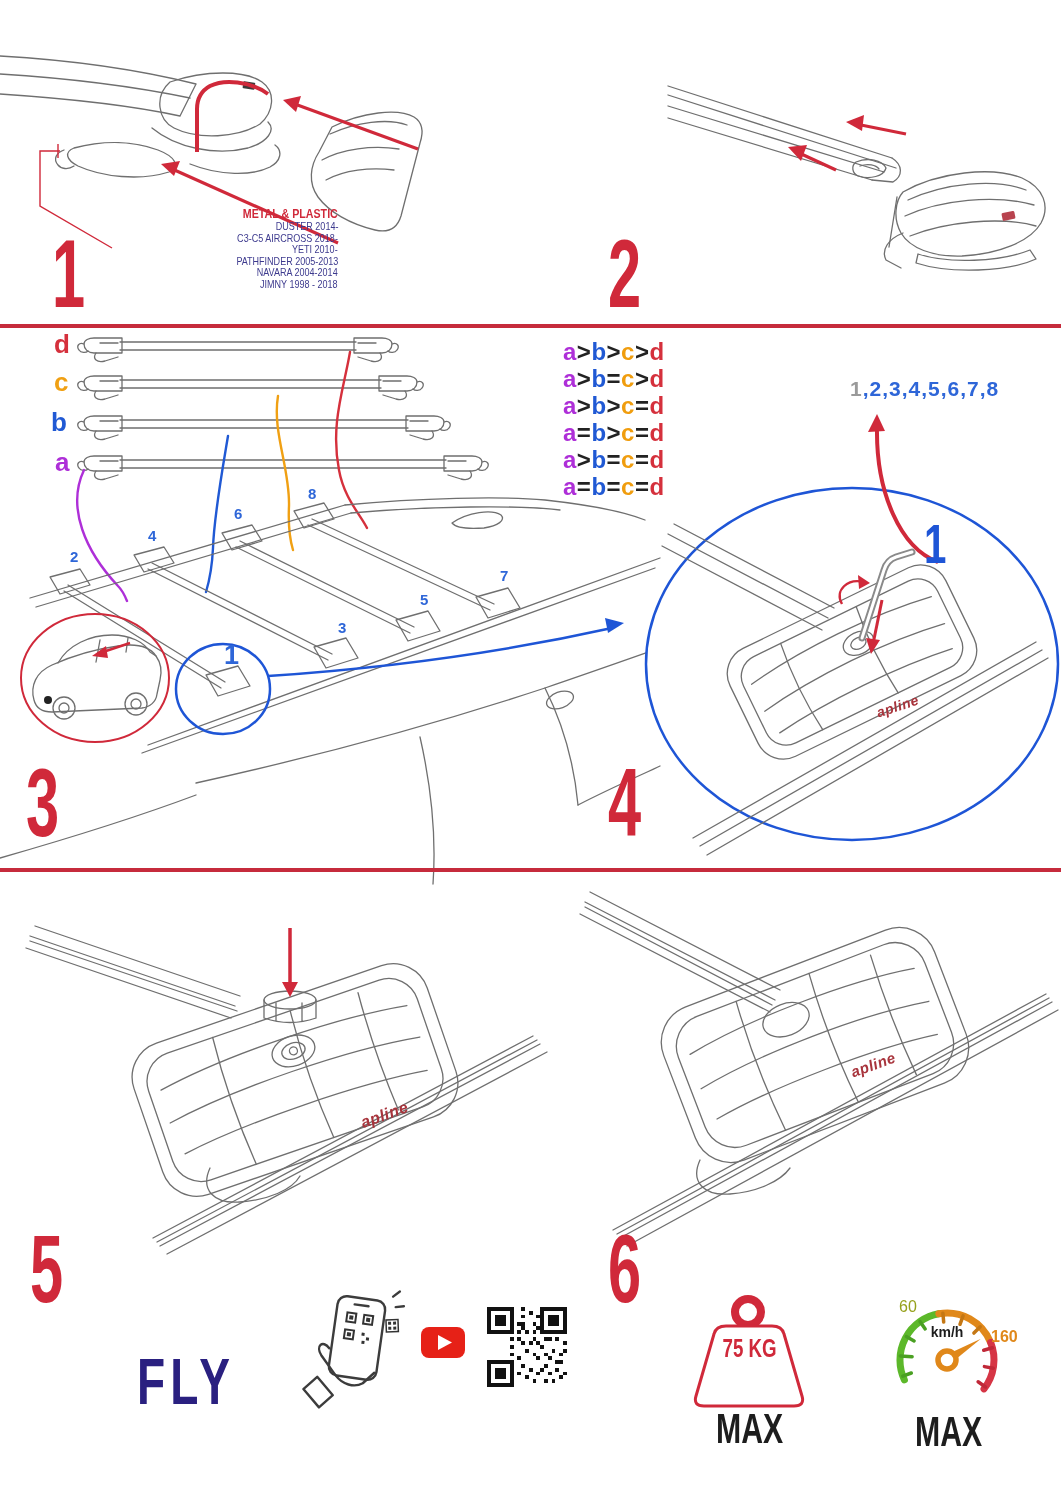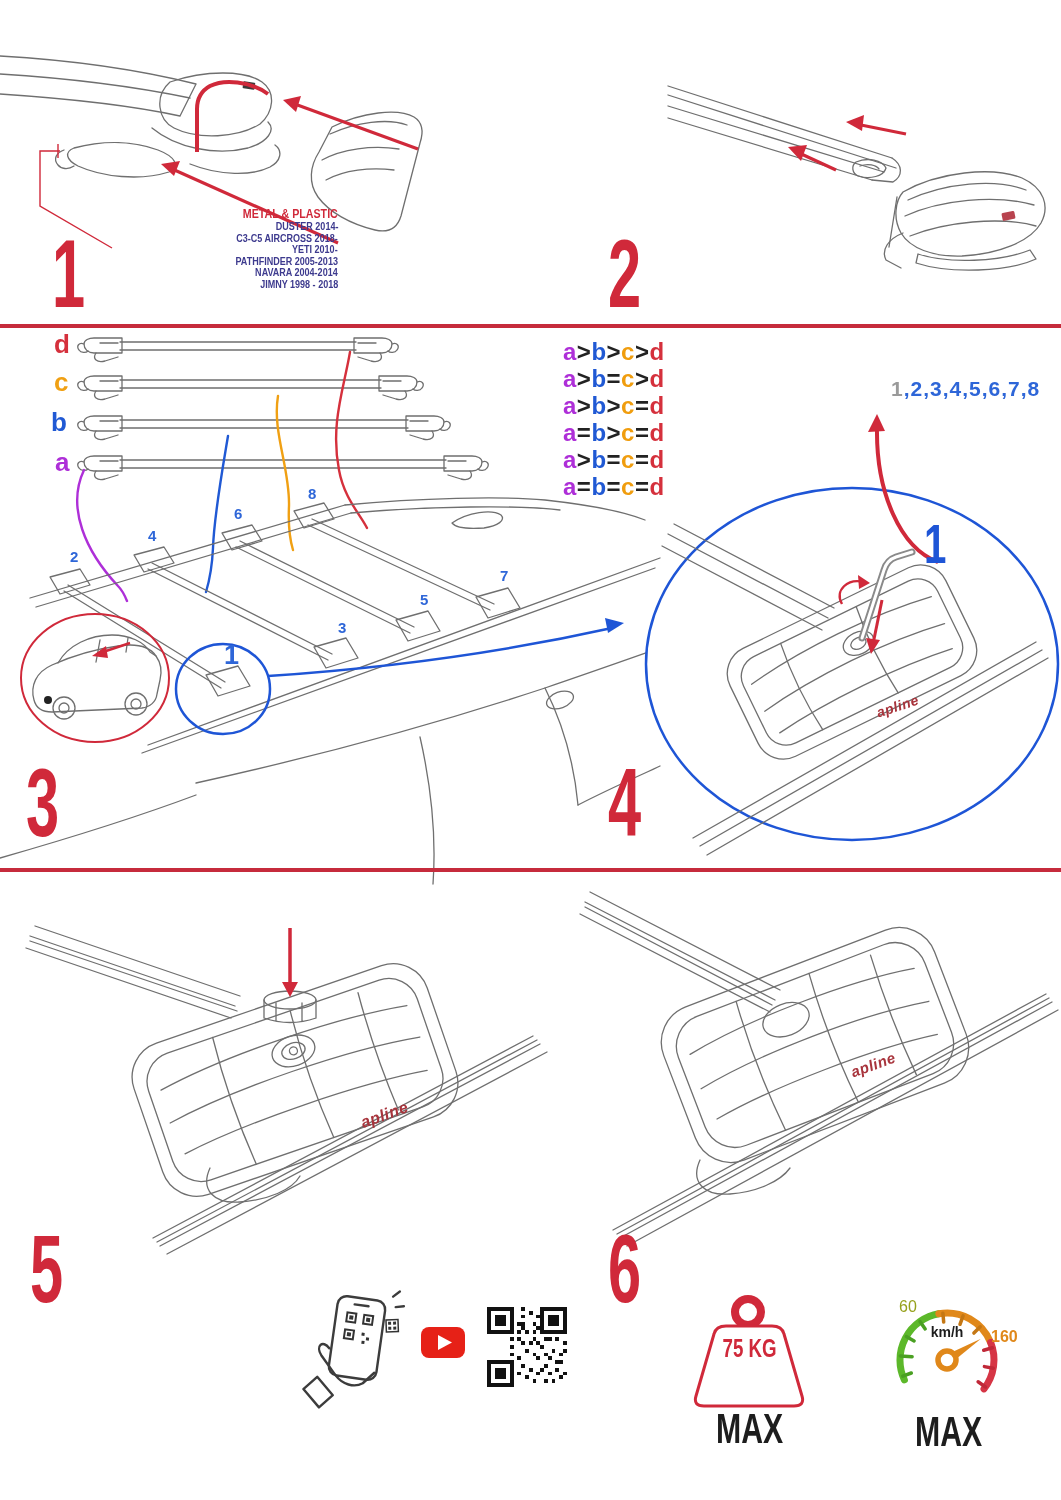--- a/index.html
+++ b/index.html
@@ -11,21 +11,21 @@
   .lnd{fill:none;stroke:#3c3c3c;stroke-width:2.4;stroke-linecap:round;stroke-linejoin:round}
   .red{fill:none;stroke:#d0293a}
   .divider{position:absolute;left:0;width:1061px;height:4px;background:#c62b3c}
   .step{color:#d0293a;font-weight:700;font-size:96px;line-height:.85;letter-spacing:0}
   .cnd{display:inline-block;transform:scaleX(.62);transform-origin:0 0}
   .cnd7{display:inline-block;transform:scaleX(.72);transform-origin:0 0}
   .cnd8{display:inline-block;transform:scaleX(.8);transform-origin:0 0}
   .cndc{display:inline-block;transform:scaleX(.72);transform-origin:50% 0}
   .cndm{display:inline-block;transform:scaleX(.82);transform-origin:100% 0}
   .material{color:#d0293a;font-weight:700;font-size:13px;line-height:15px}
-  .model{color:#3d3a8e;font-weight:700;font-size:11px;line-height:11.5px}
+  .model{color:#3d3a8e;font-weight:400;font-size:11px;line-height:11.5px}
   .blab{font-weight:700;font-size:26px;line-height:1}
   .c-d{color:#d5303c}.c-c{color:#f0a013}.c-b{color:#2059d4}.c-a{color:#ae2fd8}
   .cmp-row{font-size:24px;font-weight:700;letter-spacing:.5px;line-height:27px;white-space:nowrap}
   .ca{color:#ae2fd8}.cb{color:#2059d4}.cc{color:#f09d0e}.cd{color:#d5303c}.cop{color:#222}
   .pos{position:absolute;color:#2e66d8;font-weight:700;font-size:15px;line-height:1}
   .pos-big{font-size:27px}
   .seq{font-size:21px;font-weight:700;letter-spacing:1px;white-space:nowrap}
   .seq-first{color:#9a9a9a}.seq-rest{color:#2e66d8}
   .big-one{color:#1e55d6;font-weight:700;font-size:56px;line-height:1}
   .apline-logo{color:#a8343c;font-weight:700;font-style:italic;font-size:14px;letter-spacing:.5px}
@@ -366,38 +366,39 @@
 
   <div class="abs" style="left:563px;top:338px">
     <div class="cmp-row"><span class="ca">a</span><span class="cop">&gt;</span><span class="cb">b</span><span class="cop">&gt;</span><span class="cc">c</span><span class="cop">&gt;</span><span class="cd">d</span></div>
     <div class="cmp-row"><span class="ca">a</span><span class="cop">&gt;</span><span class="cb">b</span><span class="cop">=</span><span class="cc">c</span><span class="cop">&gt;</span><span class="cd">d</span></div>
     <div class="cmp-row"><span class="ca">a</span><span class="cop">&gt;</span><span class="cb">b</span><span class="cop">&gt;</span><span class="cc">c</span><span class="cop">=</span><span class="cd">d</span></div>
     <div class="cmp-row"><span class="ca">a</span><span class="cop">=</span><span class="cb">b</span><span class="cop">&gt;</span><span class="cc">c</span><span class="cop">=</span><span class="cd">d</span></div>
     <div class="cmp-row"><span class="ca">a</span><span class="cop">&gt;</span><span class="cb">b</span><span class="cop">=</span><span class="cc">c</span><span class="cop">=</span><span class="cd">d</span></div>
     <div class="cmp-row"><span class="ca">a</span><span class="cop">=</span><span class="cb">b</span><span class="cop">=</span><span class="cc">c</span><span class="cop">=</span><span class="cd">d</span></div>
   </div>
 
-  <div class="abs seq" style="left:891px;top:377px">
+  <div class="abs seq" style="left:850px;top:377px">
     <span class="seq-first">1</span><span class="seq-rest">,2,3,4,5,6,7,8</span>
   </div>
   <div class="abs big-one" style="left:924px;top:516px"><span class="cnd7">1</span></div>
 
   <span class="pos pos-big" style="left:224px;top:642px">1</span>
   <span class="pos" style="left:70px;top:549px">2</span>
   <span class="pos" style="left:338px;top:620px">3</span>
   <span class="pos" style="left:148px;top:528px">4</span>
   <span class="pos" style="left:420px;top:592px">5</span>
   <span class="pos" style="left:234px;top:506px">6</span>
   <span class="pos" style="left:500px;top:568px">7</span>
   <span class="pos" style="left:308px;top:486px">8</span>
 
   <span class="abs apline-logo" style="left:876px;top:698px;transform:rotate(-18deg)">apline</span>
   <span class="abs apline-logo" style="left:360px;top:1106px;font-size:16px;transform:rotate(-20deg)">apline</span>
   <span class="abs apline-logo" style="left:850px;top:1056px;font-size:15px;transform:rotate(-20deg)">apline</span>
 
+  <div class="abs fly" style="left:118px;top:1350px"><span class="cndc">FLY</span></div>
 
   <div class="abs kg ctr" style="left:700px;top:1335px;width:100px"><span class="cndc">75 KG</span></div>
   <div class="abs maxlab ctr" style="left:700px;top:1408px;width:100px"><span class="cndc">MAX</span></div>
 
   <span class="abs sp60" style="left:899px;top:1299px">60</span>
   <span class="abs sp120" style="left:991px;top:1329px">160</span>
   <div class="abs kmh ctr" style="left:917px;top:1325px;width:60px">km/h</div>
   <div class="abs maxlab ctr" style="left:902px;top:1411px;width:90px"><span class="cndc">MAX</span></div>
 
 </div>

